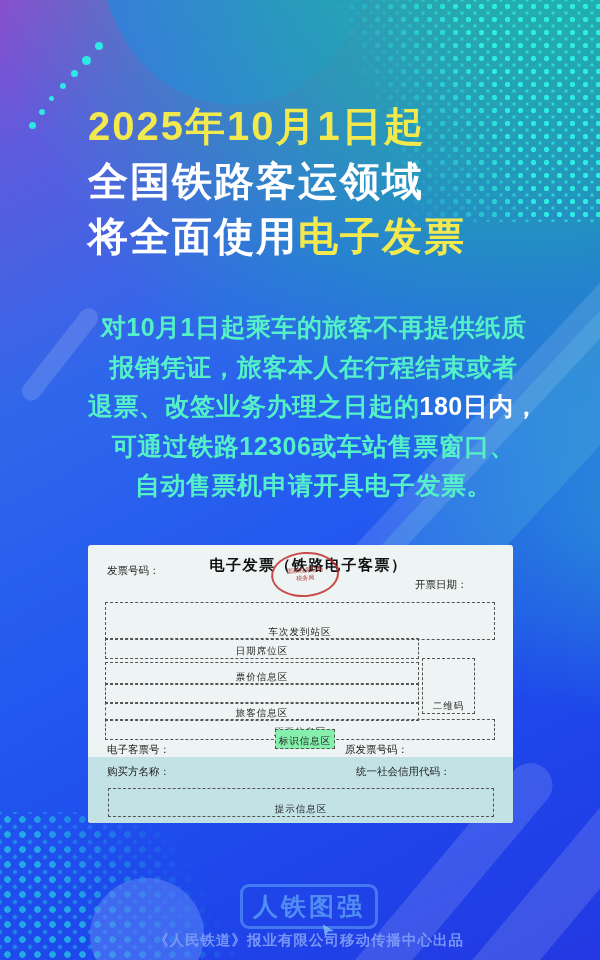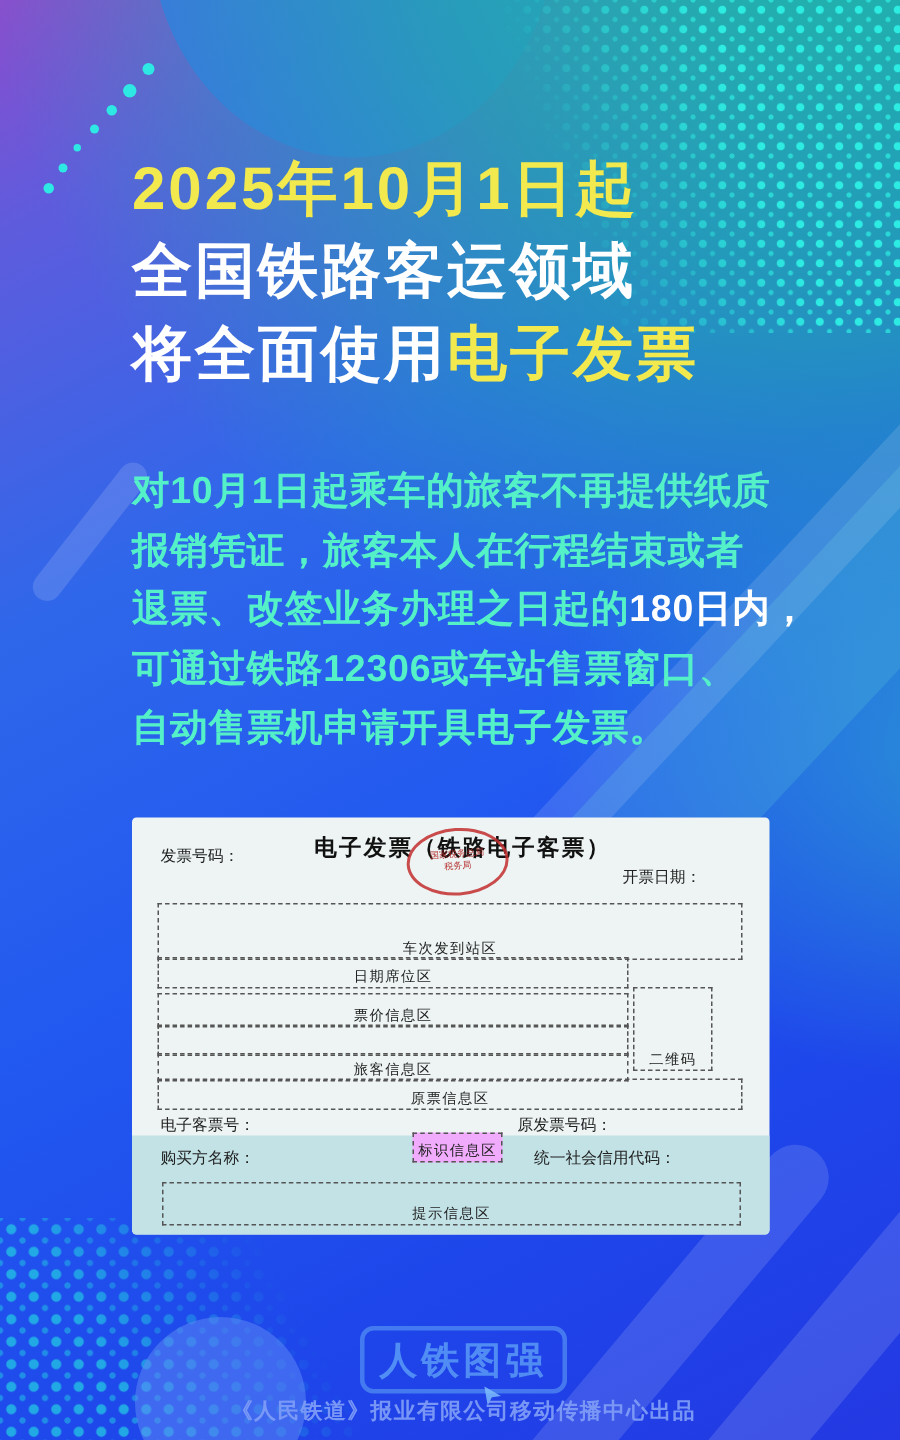--- a/index.html
+++ b/index.html
@@ -48,21 +48,21 @@
   .stripe-right-thin{right:-130px;top:385px;width:470px;height:38px;transform:rotate(-47deg);background:rgba(255,255,255,0.12);}
   .cap-br-a{left:290px;top:865px;width:310px;height:44px;transform:rotate(-50deg);background:rgba(255,255,255,0.13);}
   .cap-br-b{left:415px;top:840px;width:340px;height:52px;transform:rotate(-50deg);background:rgba(255,255,255,0.13);}
   .blob-bottom{position:absolute;left:90px;top:878px;width:114px;height:114px;border-radius:50%;background:rgba(96,140,245,0.5);}
   
   .headline{position:absolute;left:88px;top:99px;z-index:3;font-size:40px;line-height:55px;
     font-weight:bold;color:#ffffff;letter-spacing:2px;white-space:nowrap;}
   .yellow{color:#f2e94e;}
   
   .bodytext{position:absolute;left:88px;top:308px;z-index:3;font-size:25px;line-height:39.5px;
-    font-weight:bold;color:#54f1c8;letter-spacing:0.5px;white-space:nowrap;}
+    font-weight:bold;color:#54f1c8;letter-spacing:0.5px;white-space:nowrap;text-align:center;}
   .bodytext .hl{color:#ffffff;}
   
   .card{position:absolute;left:88px;top:545px;width:425px;height:278px;z-index:3;
     background:#edf4f3;border-radius:3px;color:#1b1b1b;
     font-family:"Liberation Serif","DejaVu Serif",serif;}
   .card-title{position:absolute;top:11px;left:16px;right:0;text-align:center;
     font-size:15px;font-weight:bold;letter-spacing:1.5px;color:#111;}
   .seal{position:absolute;left:50%;top:7px;width:64px;height:41px;
     transform:translateX(-44%) rotate(-4deg);
     border:2px solid rgba(194,45,45,0.85);border-radius:50%;
@@ -72,21 +72,21 @@
   .cfield{position:absolute;font-size:10.5px;color:#222;white-space:nowrap;}
   .zone{position:absolute;border:1px dashed #555;display:flex;align-items:flex-end;justify-content:center;
     font-size:9.5px;color:#222;letter-spacing:1px;}
   .z-train{left:17px;top:57px;width:388px;height:36px;}
   .z-dateseat{left:17px;top:93px;width:312px;height:19px;}
   .z-fare{left:17px;top:117px;width:312px;height:21px;}
   .z-empty{left:17px;top:138px;width:312px;height:19px;}
   .z-passenger{left:17px;top:157px;width:312px;height:17px;}
   .z-original{left:17px;top:174px;width:388px;height:19px;}
   .z-qr{left:334px;top:113px;width:51px;height:54px;}
-  .z-id{left:187px;top:210px;width:58px;height:18px;background:#f0abfc;z-index:1;}
+  .z-id{left:187px;top:184px;width:58px;height:18px;background:#86efac;z-index:1;}
   .band{position:absolute;left:0;top:212px;width:425px;height:66px;background:#c2e2e6;border-radius:0 0 3px 3px;}
   .z-notice{left:20px;top:243px;width:384px;height:27px;}
   
   .logo{position:absolute;left:50%;top:884px;transform:translateX(-50%);z-index:3;
     border:3px solid rgba(105,175,248,0.5);border-radius:9px;padding:3px 10px;
     font-size:25px;font-weight:bold;letter-spacing:3px;color:rgba(112,186,250,0.62);white-space:nowrap;}
   .cursor-arrow{position:absolute;left:56%;bottom:-11px;font-size:17px;color:rgba(130,195,252,0.8);
     transform:rotate(-125deg);line-height:1;}
   .credit{position:absolute;left:0;right:0;top:931px;text-align:center;z-index:3;
     font-size:14.5px;font-weight:bold;letter-spacing:1px;color:rgba(125,155,245,0.95);}

